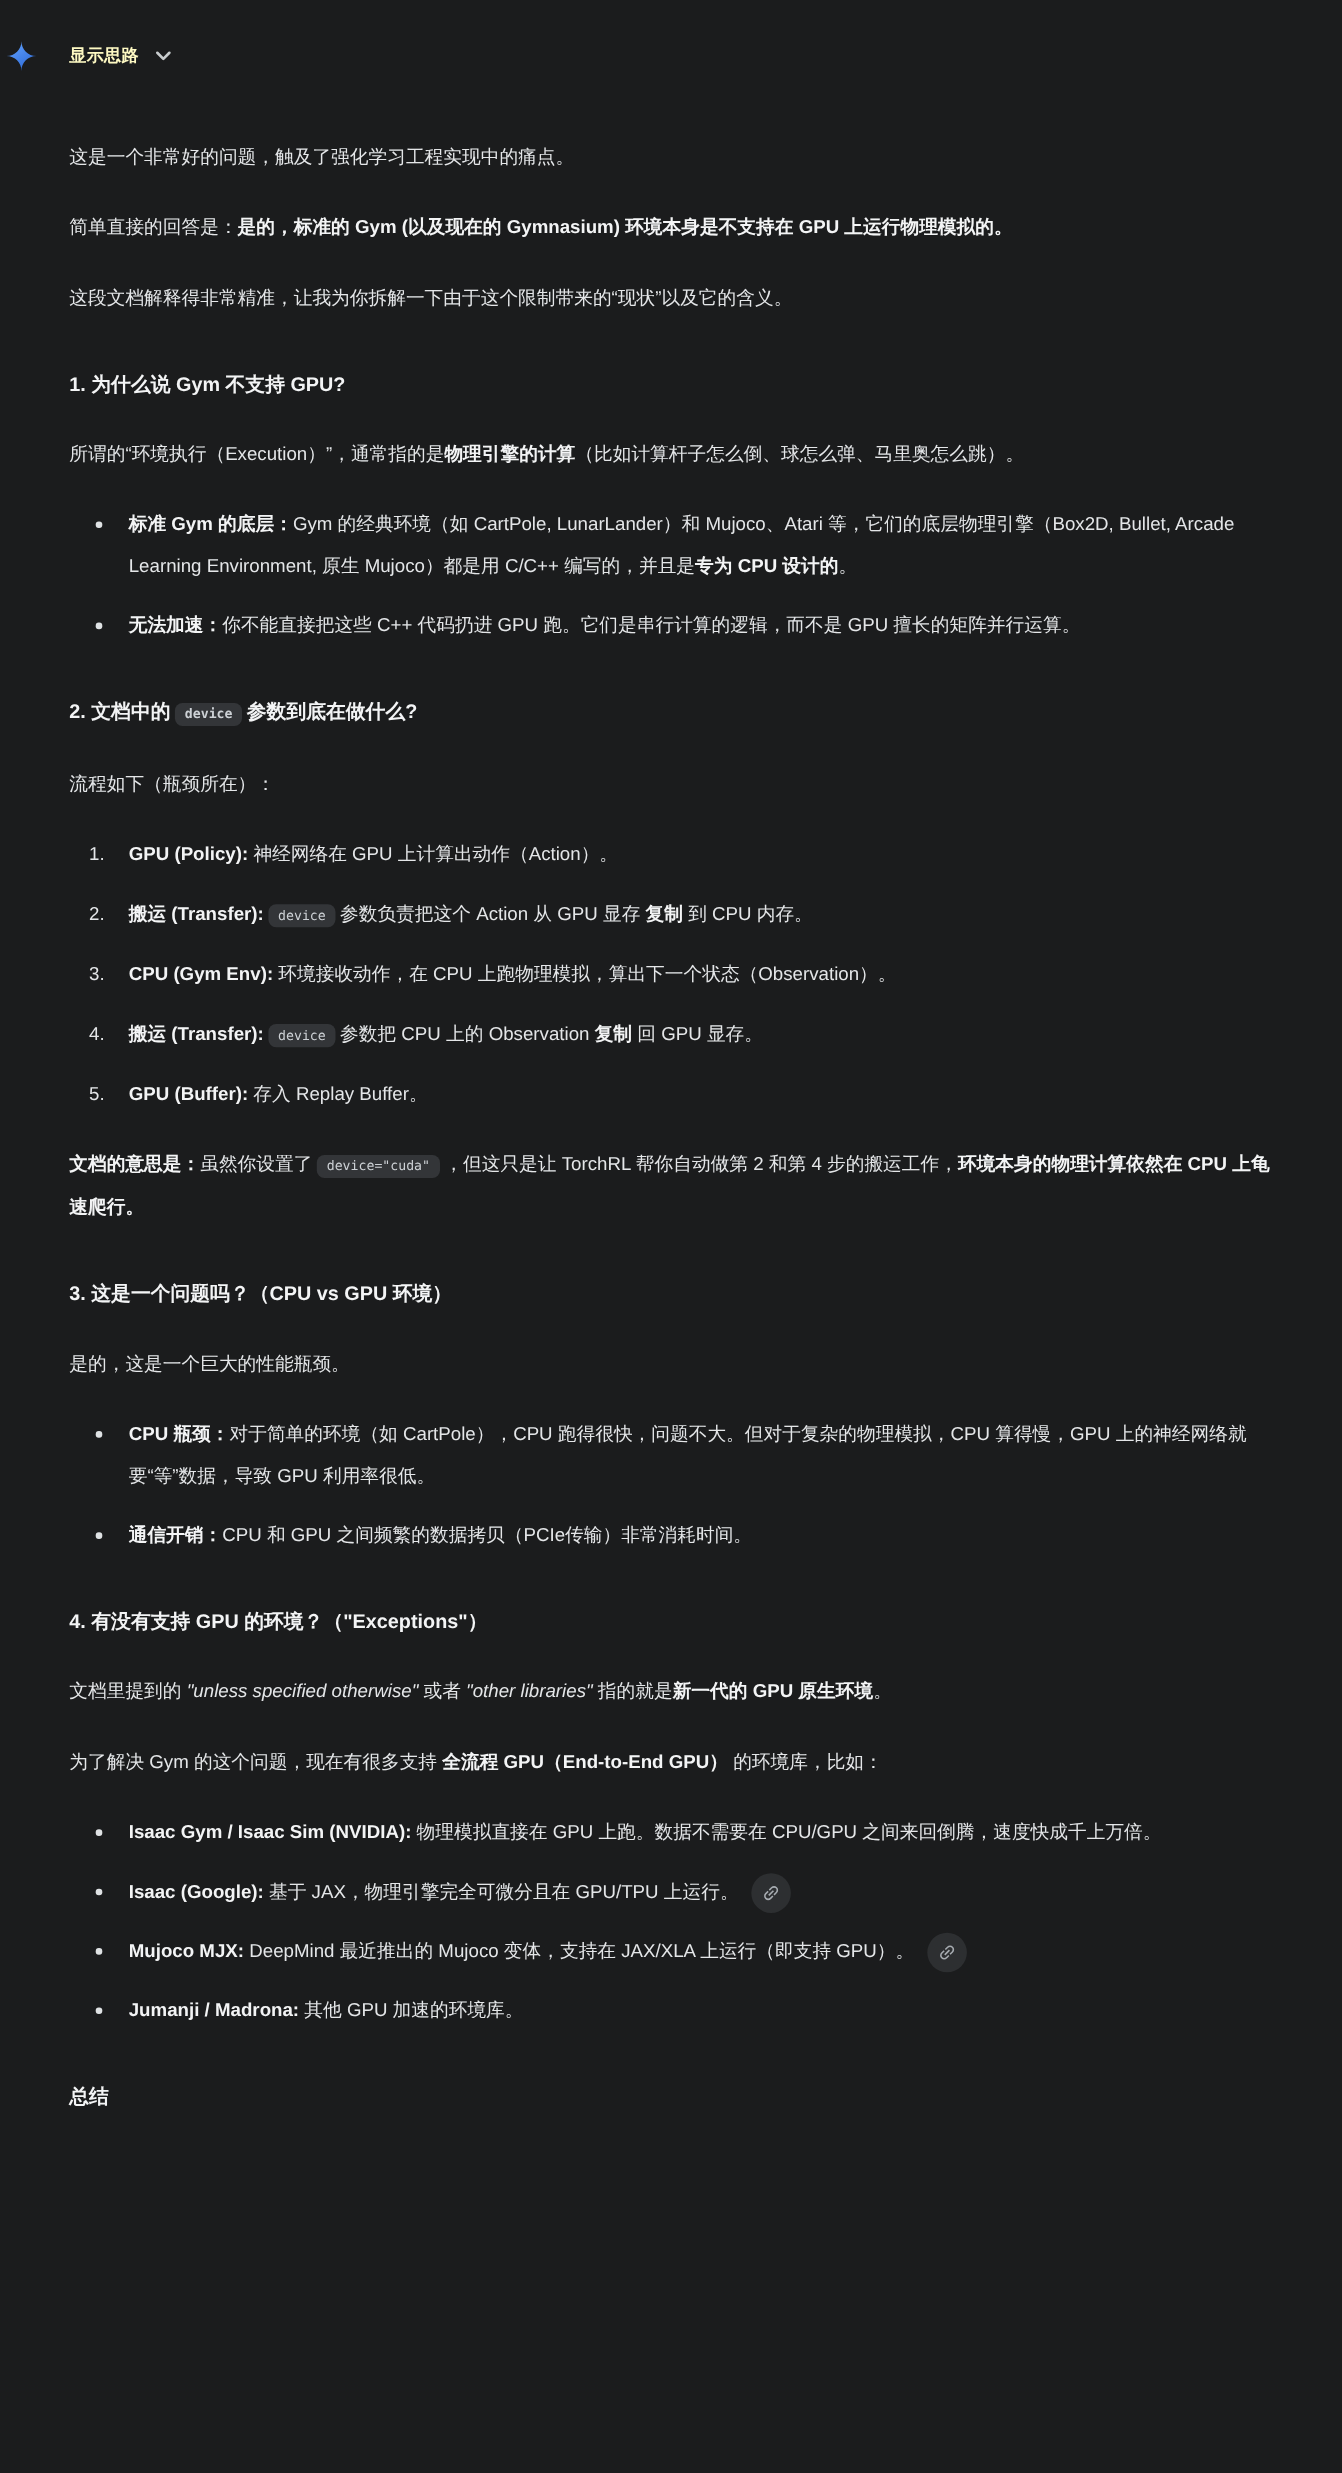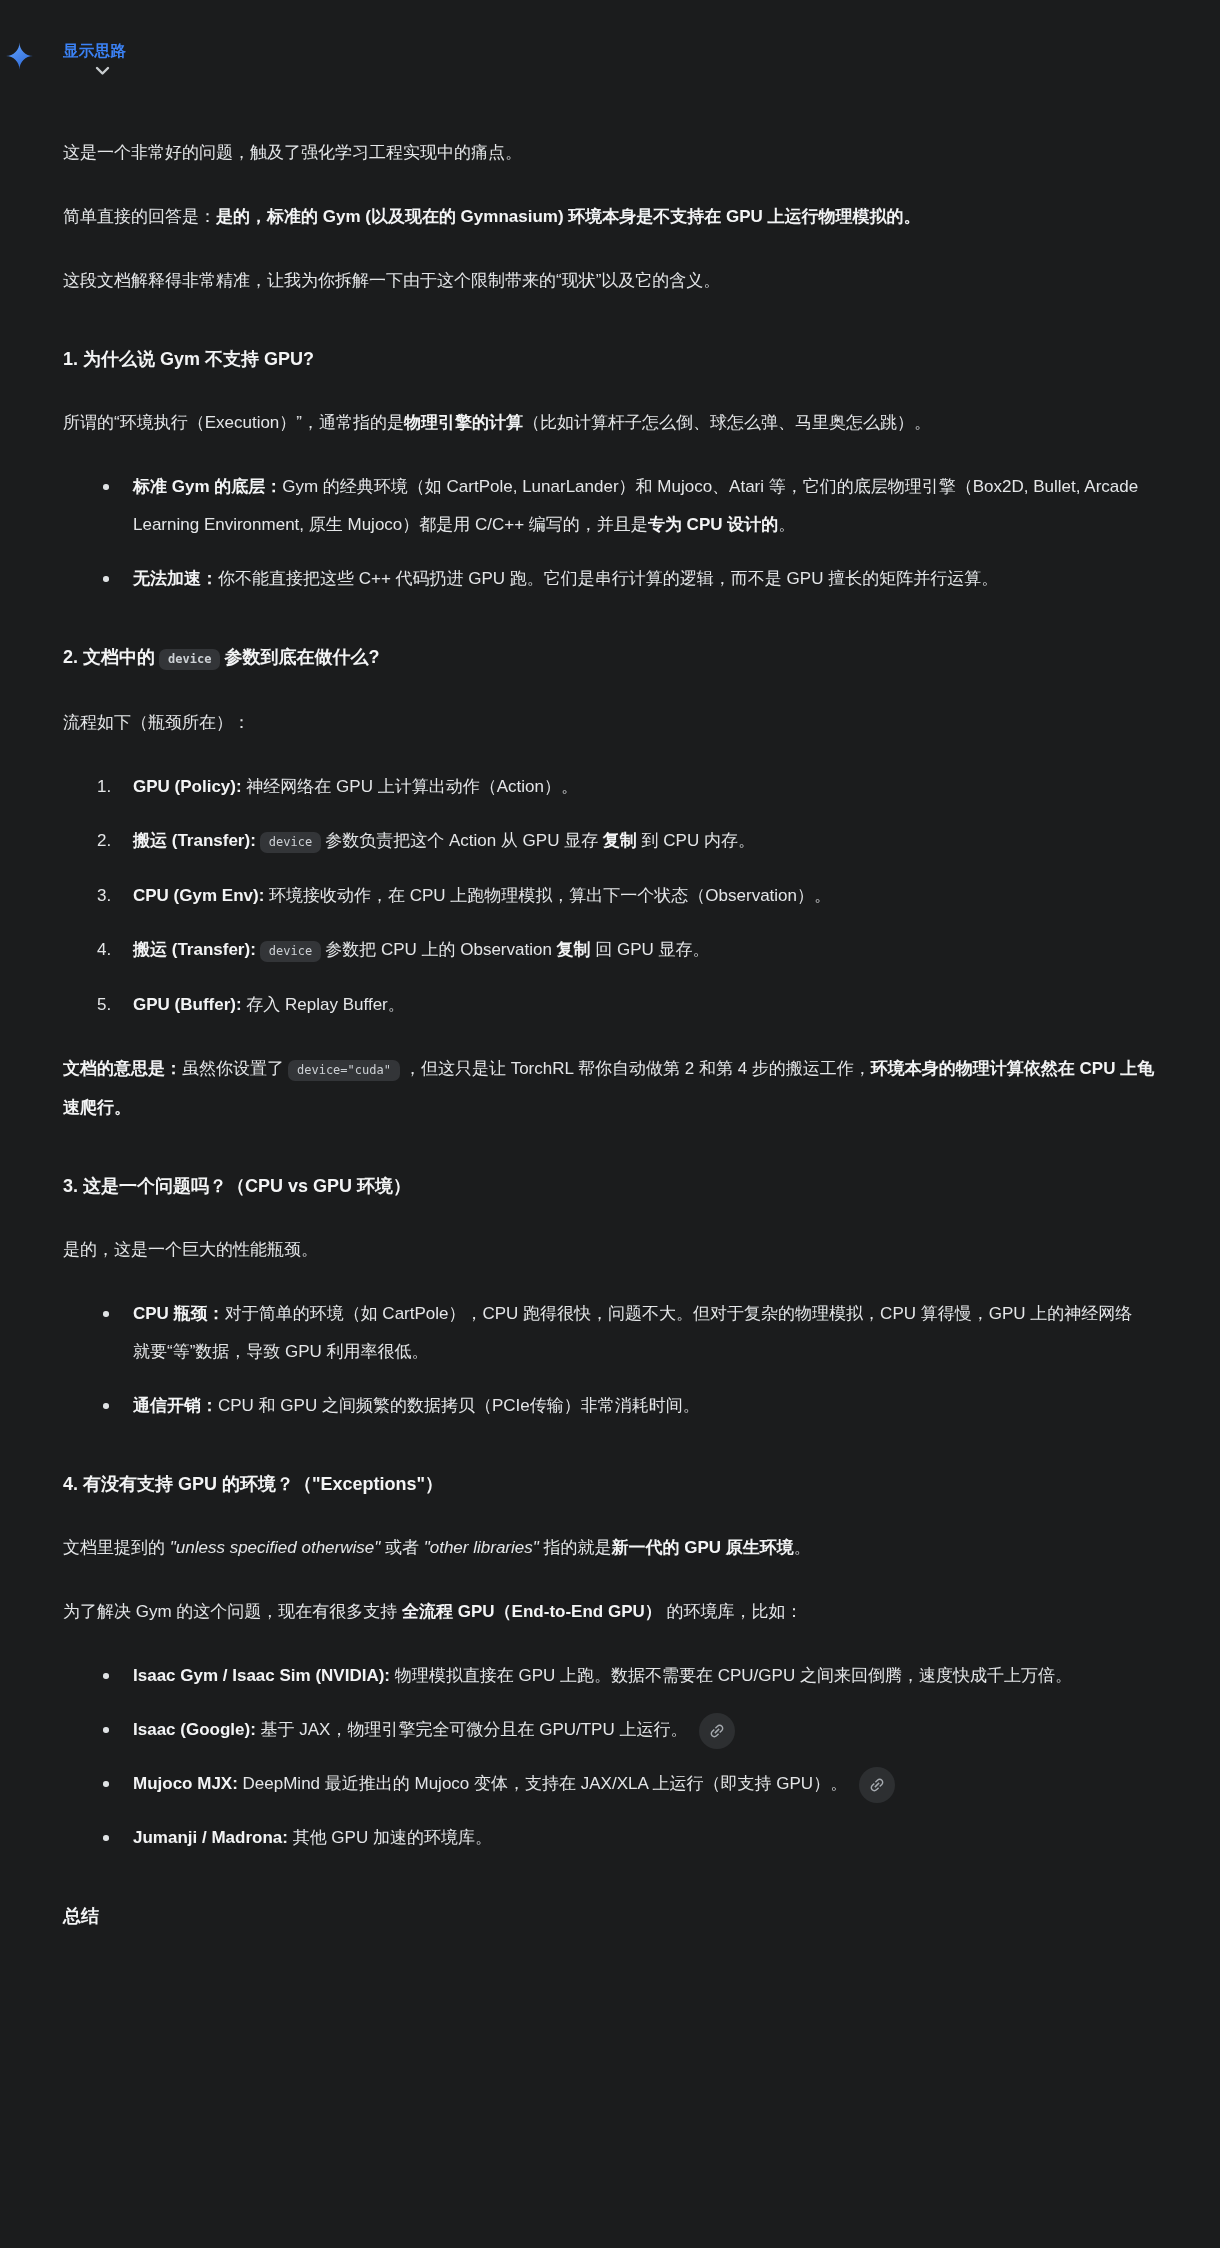--- a/index.html
+++ b/index.html
@@ -7,36 +7,36 @@
     width:1220px;height:2248px;overflow:hidden;
     background:#1b1c1d;
     color:#e4e6e8;
     font-family:"Liberation Sans","DejaVu Sans",sans-serif;
     font-size:17px;line-height:38px;
   }
   .header{display:flex;align-items:center;padding:36px 0 0 6px;}
   .sparkle{width:27px;height:30px;flex:0 0 auto;margin-right:30px;display:block;}
   .thinking-toggle{
     display:flex;align-items:center;background:none;border:none;cursor:pointer;
-    color:#3b82f6;font-family:inherit;font-size:15.5px;font-weight:700;line-height:30px;
-    padding:0;letter-spacing:.3px;flex-direction:column;
+    color:#fef9c3;font-family:inherit;font-size:15.5px;font-weight:700;line-height:30px;
+    padding:0;letter-spacing:.3px;
   }
   .chev{margin-left:15px;display:block;}
   .content{padding:58px 64px 0 63px;}
   p.para{margin:0 0 26px;}
   h3.sec{font-size:18px;font-weight:700;color:#f3f4f5;margin:40px 0 26px;line-height:38px;}
   .b{font-weight:700;color:#f3f4f5;}
   .it{font-style:italic;}
   .chip{
     font-family:"DejaVu Sans Mono","Liberation Mono",monospace;
     font-size:12px;color:#cdd1d5;background:#333538;
     border-radius:7px;padding:3px 9px 4px;margin:0 4px;white-space:nowrap;
   }
   ul.bul,ol.num{list-style:none;margin:0 0 26px;padding:0 0 0 54px;}
-  ul.bul>li,ol.num>li{position:relative;margin:0 16px 16px;}
+  ul.bul>li,ol.num>li{position:relative;margin:0 0 16px;}
   ul.bul>li::before{
     content:"";position:absolute;left:-30px;top:16px;width:5.5px;height:5.5px;
     border-radius:50%;background:#dfe2e4;
   }
   ol.num{counter-reset:item;}
   ol.num>li{counter-increment:item;}
   ol.num>li::before{content:counter(item) ".";position:absolute;left:-36px;color:#e4e6e8;}
   .linkchip{
     display:inline-flex;align-items:center;justify-content:center;
     width:36px;height:36px;border-radius:50%;background:#2d2f31;

